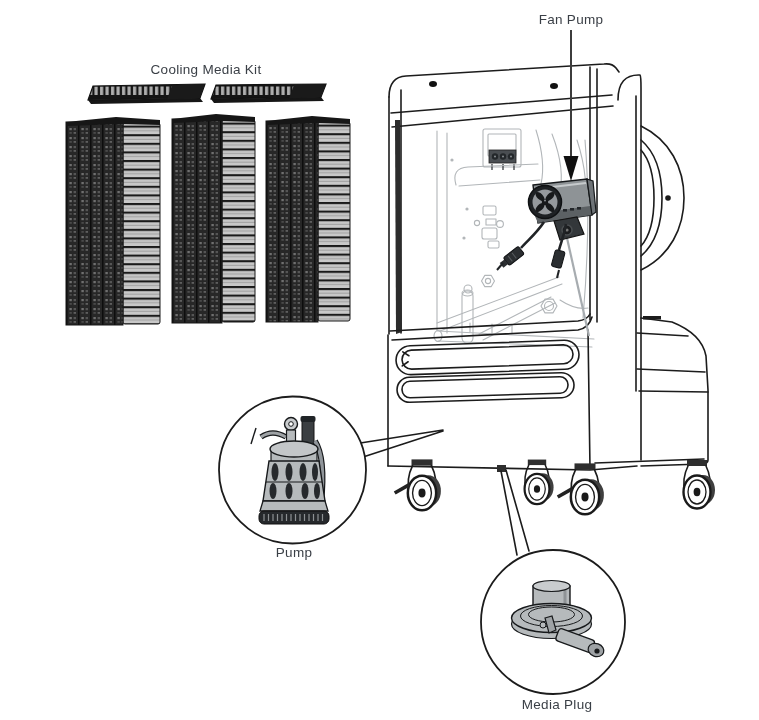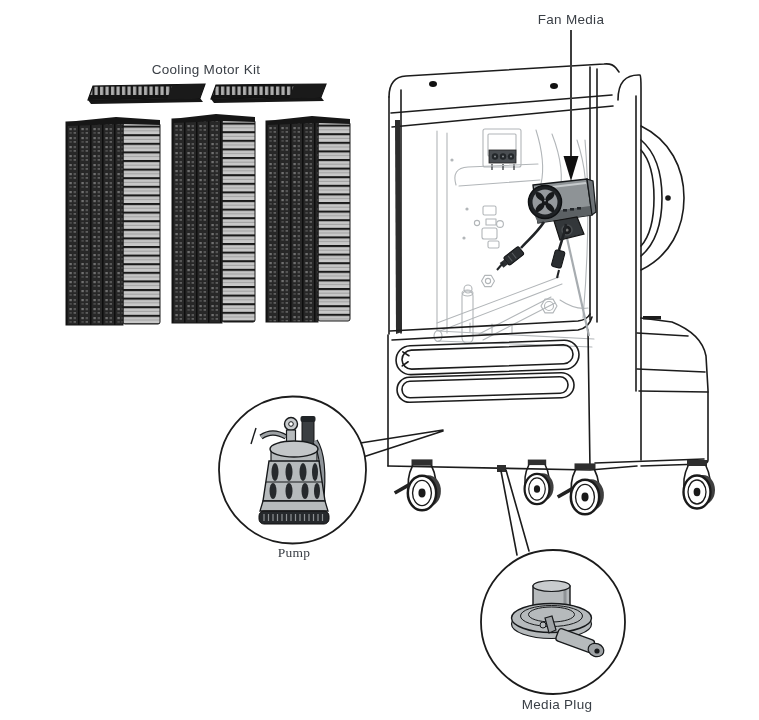--- a/index.html
+++ b/index.html
@@ -290,18 +290,18 @@
       <circle cx="543" cy="625" r="3" fill="#b6babc" stroke="#17191b" stroke-width="1"></circle>
       <g transform="rotate(20 575 641)">
         <rect x="556" y="634" width="38" height="13" rx="3" fill="#b6babc" stroke="#17191b" stroke-width="1.3"></rect>
       </g>
       <ellipse cx="596" cy="650" rx="8" ry="6.5" transform="rotate(20 596 650)" fill="#9ea2a5" stroke="#17191b" stroke-width="1.2"></ellipse>
       <circle cx="597" cy="651" r="2.6" fill="#17191b"></circle>
     </g>
   </g>
 </svg>
 
-<div class="lbl" style="left:106px;top:62px;">Cooling Motor Kit</div>
-<div class="lbl" style="left:471px;top:12px;">Fan Media</div>
-<div class="lbl" style="left:194px;top:545px;font-family:Liberation Serif, serif;">Pump</div>
+<div class="lbl" style="left:106px;top:62px;">Cooling Media Kit</div>
+<div class="lbl" style="left:471px;top:12px;">Fan Pump</div>
+<div class="lbl" style="left:194px;top:545px;">Pump</div>
 <div class="lbl" style="left:457px;top:697px;">Media Plug</div>
 
 </div>
 
 </body></html>

